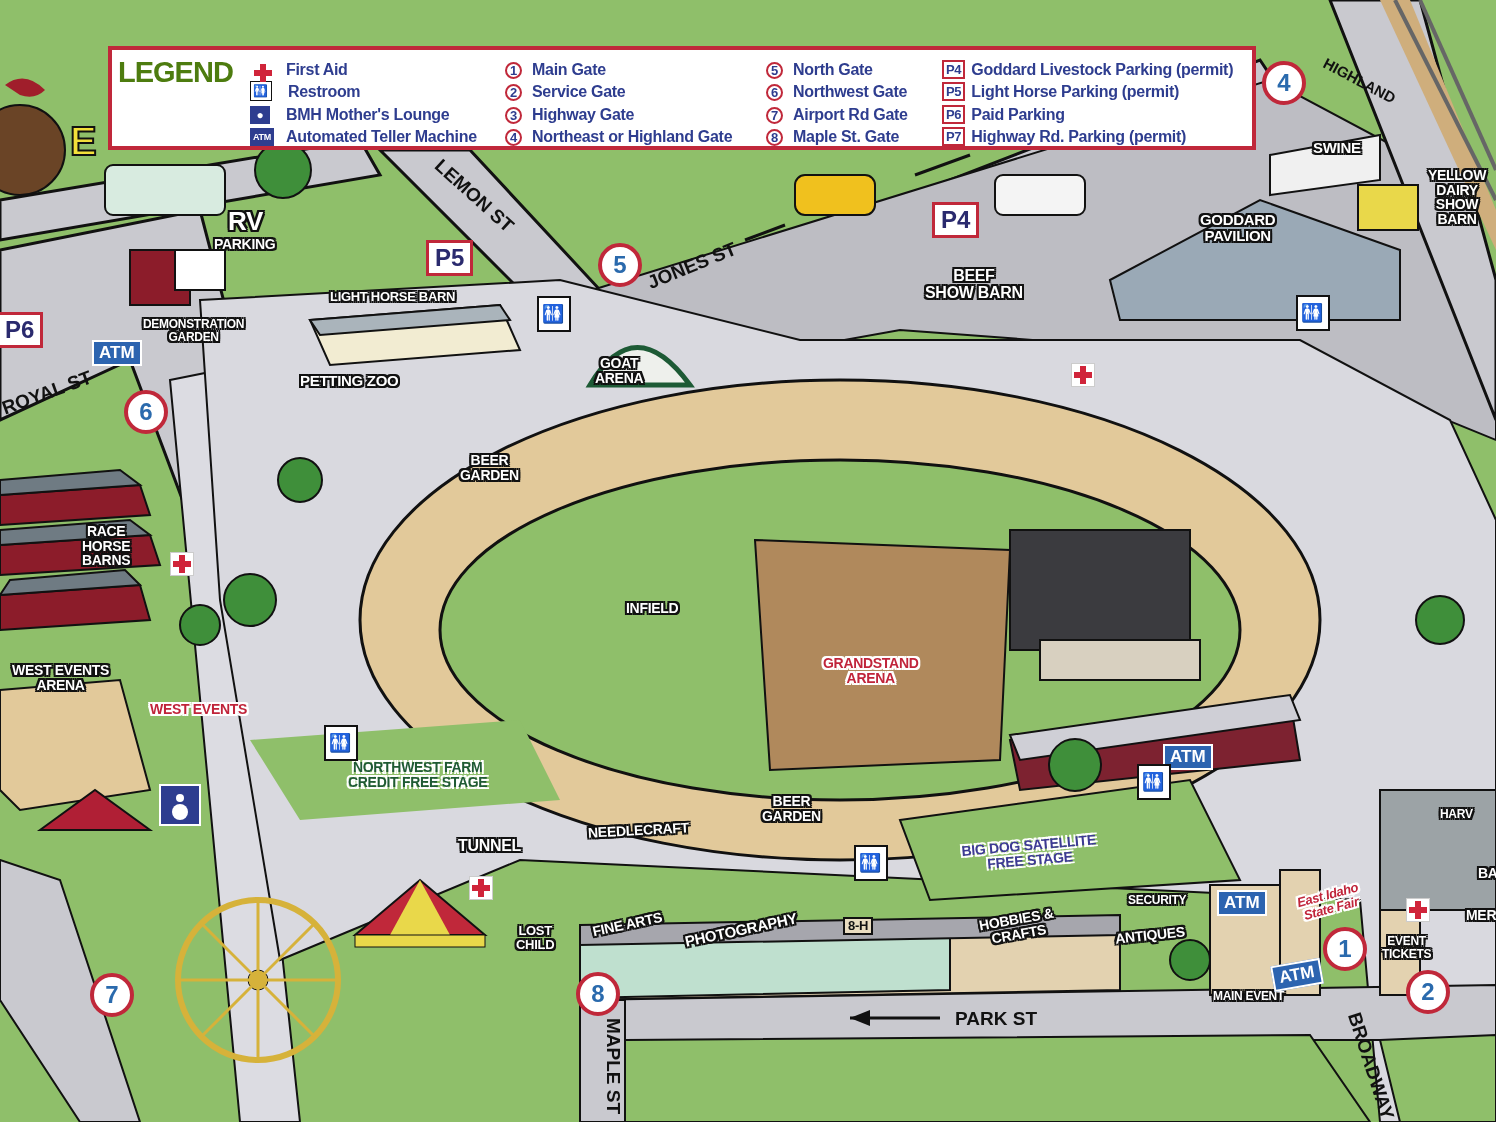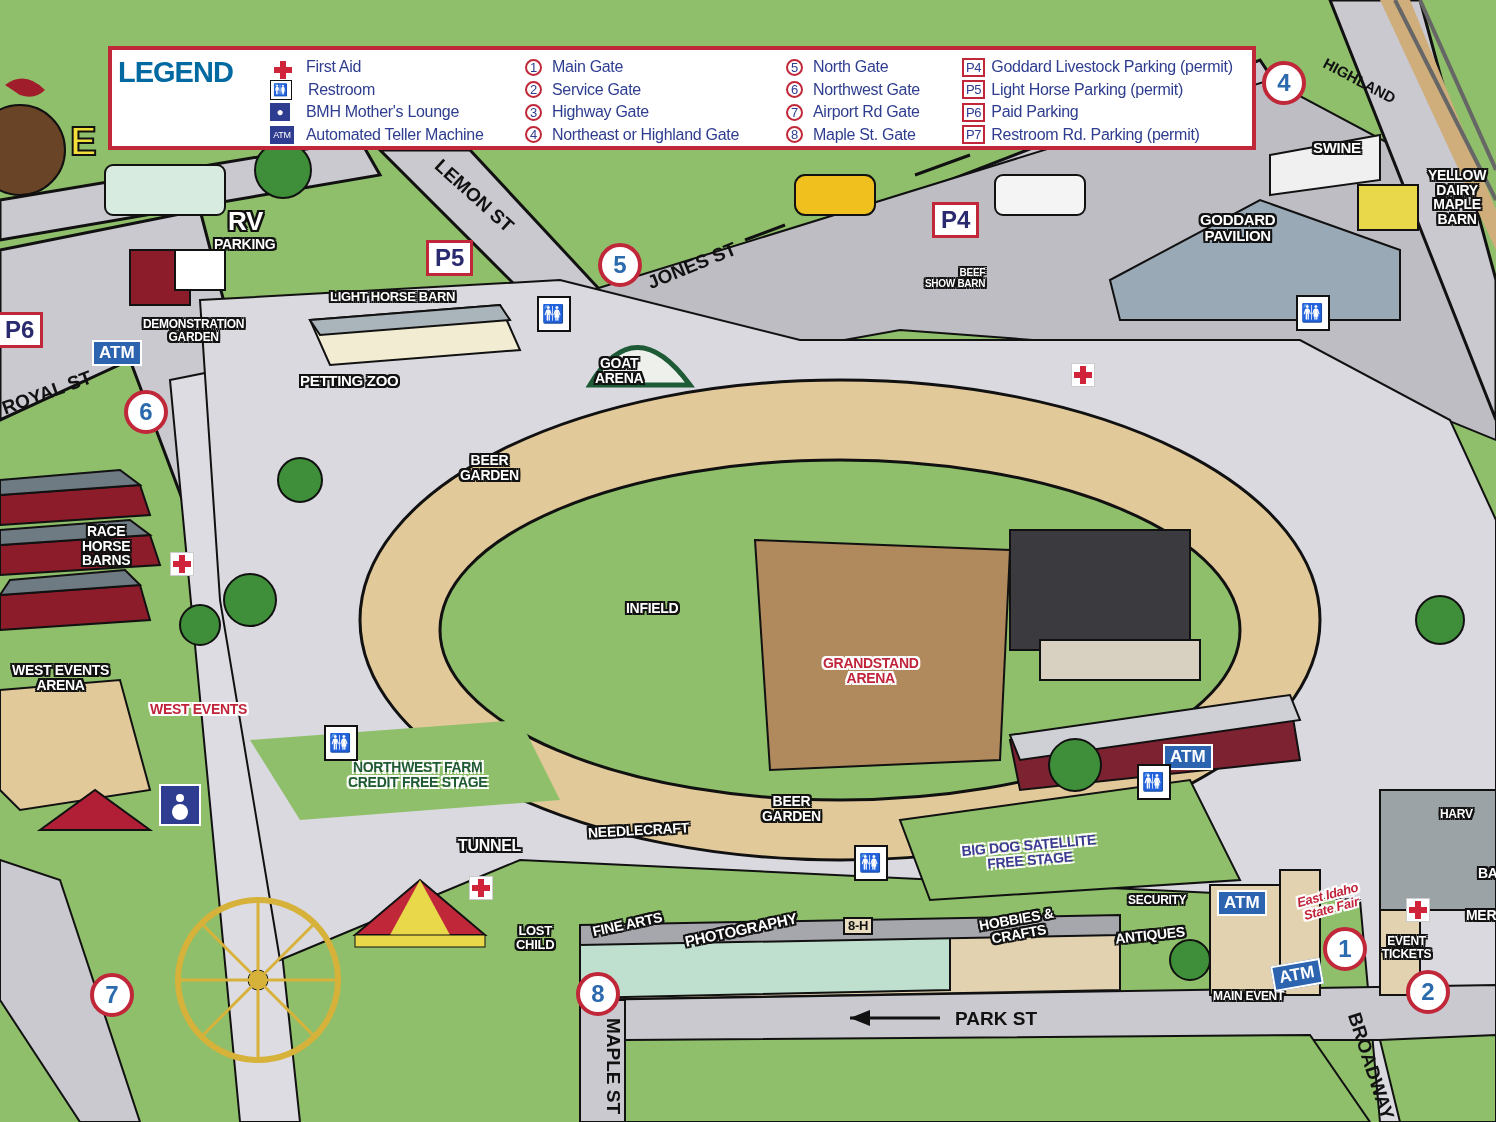--- a/index.html
+++ b/index.html
@@ -15,23 +15,23 @@
   .gate{position:absolute;width:36px;height:36px;border-radius:50%;background:#fff;border:4px solid #c0283a;
         color:#2a6aad;font-weight:bold;font-size:24px;display:flex;align-items:center;justify-content:center;font-family:"Liberation Sans",sans-serif;}
   .park{position:absolute;background:#fff;border:3px solid #c0283a;color:#2a2a6e;font-weight:bold;font-size:24px;
         padding:0 6px;line-height:30px;font-family:"Liberation Sans",sans-serif;}
   .atm{position:absolute;background:#2c64b0;color:#fff;font-weight:bold;font-size:17px;padding:0 5px;line-height:22px;border:2px solid #fff;font-family:"Liberation Sans",sans-serif;}
   .aid{position:absolute;width:22px;height:22px;background:#fff;border:1px solid #ccc;}
   .aid:before{content:"";position:absolute;left:8px;top:2px;width:6px;height:18px;background:#d0243a;}
   .aid:after{content:"";position:absolute;left:2px;top:8px;width:18px;height:6px;background:#d0243a;}
   .wc{position:absolute;width:30px;height:32px;background:#fff;border:2px solid #111;font-size:18px;text-align:center;line-height:32px;color:#111;}
   .legend{position:absolute;left:108px;top:46px;width:1148px;height:104px;background:#fff;border:4px solid #c0283a;box-sizing:border-box;}
-  .leg-title{position:absolute;left:6px;top:6px;font-size:29px;font-weight:bold;color:#0369a1;letter-spacing:-1px;}
+  .leg-title{position:absolute;left:6px;top:6px;font-size:29px;font-weight:bold;color:#4d7c0f;letter-spacing:-1px;}
   .leg-col{position:absolute;top:6px;}
-  .leg-row{height:22.5px;display:flex;align-items:center;font-size:16px;font-weight:normal;color:#2e3d8f;white-space:nowrap;letter-spacing:-0.3px;margin-left:20px;}
+  .leg-row{height:22.5px;display:flex;align-items:flex-end;font-size:16px;font-weight:bold;color:#2e3d8f;white-space:nowrap;letter-spacing:-0.3px;}
   .leg-num{width:17px;height:17px;border:2px solid #c0283a;border-radius:50%;color:#2e3d8f;font-size:13px;display:inline-flex;align-items:center;justify-content:center;margin-right:10px;box-sizing:border-box;}
   .leg-p{border:2px solid #c0283a;font-size:13px;padding:0 2px;margin-right:6px;line-height:15px;color:#2e3d8f;}
   .leg-ico{width:20px;height:18px;margin-right:16px;display:inline-flex;align-items:center;justify-content:center;font-size:12px;}
 </style>
 </head>
 <body>
 
 <svg class="map" viewBox="0 0 1496 1122" xmlns="http://www.w3.org/2000/svg">
   <rect width="1496" height="1122" fill="#8fbf6a"></rect>
 
@@ -219,21 +219,21 @@
     <div class="leg-row">
         <span class="leg-p">P5</span>
         <span>Light Horse Parking (permit)</span>
       </div>
     <div class="leg-row">
         <span class="leg-p">P6</span>
         <span>Paid Parking</span>
       </div>
     <div class="leg-row">
         <span class="leg-p">P7</span>
-        <span>Restroom Rd. Parking (permit)</span>
+        <span>Highway Rd. Parking (permit)</span>
       </div>
   </div>
 </div>
 
 <div class="street" style="left:425px;top:185px;transform:rotate(42deg);">LEMON ST</div>
 <div class="street" style="left:645px;top:255px;transform:rotate(-22deg);">JONES ST</div>
 <div class="street" style="left:1320px;top:72px;transform:rotate(28deg);font-size:15px;">HIGHLAND</div>
 <div class="street" style="left:0px;top:382px;transform:rotate(-20deg);">ROYAL ST</div>
 <div class="street" style="left:955px;top:1008px;">PARK ST</div>
 <div class="street" style="left:565px;top:1055px;transform:rotate(90deg);">MAPLE ST</div>
@@ -248,33 +248,33 @@
 </div>
 <div class="lbl" style="left:300px;top:373px;font-size:15px;">PETTING ZOO</div>
 <div class="lbl" style="left:595px;top:356px;font-size:14px;">
   <div>GOAT</div>
     <div>ARENA</div>
 </div>
 <div class="lbl" style="left:460px;top:453px;font-size:14px;">
   <div>BEER</div>
     <div>GARDEN</div>
 </div>
-<div class="lbl" style="left:925px;top:268px;font-size:10px;text-align:right;">
+<div class="lbl" style="left:925px;top:268px;font-size:16px;">
   <div>BEEF</div>
     <div>SHOW BARN</div>
 </div>
 <div class="lbl" style="left:1313px;top:140px;font-size:15px;">SWINE</div>
 <div class="lbl" style="left:1200px;top:212px;font-size:15px;">
   <div>GODDARD</div>
     <div>PAVILION</div>
 </div>
 <div class="lbl" style="left:1428px;top:168px;font-size:14px;">
   <div>YELLOW</div>
     <div>DAIRY</div>
-  <div>MAPLE</div>
+  <div>SHOW</div>
     <div>BARN</div>
 </div>
 <div class="lbl" style="left:82px;top:524px;font-size:14px;">
   <div>RACE</div>
     <div>HORSE</div>
     <div>BARNS</div>
 </div>
 <div class="lbl" style="left:12px;top:663px;font-size:14px;">
   <div>WEST EVENTS</div>
     <div>ARENA</div>

